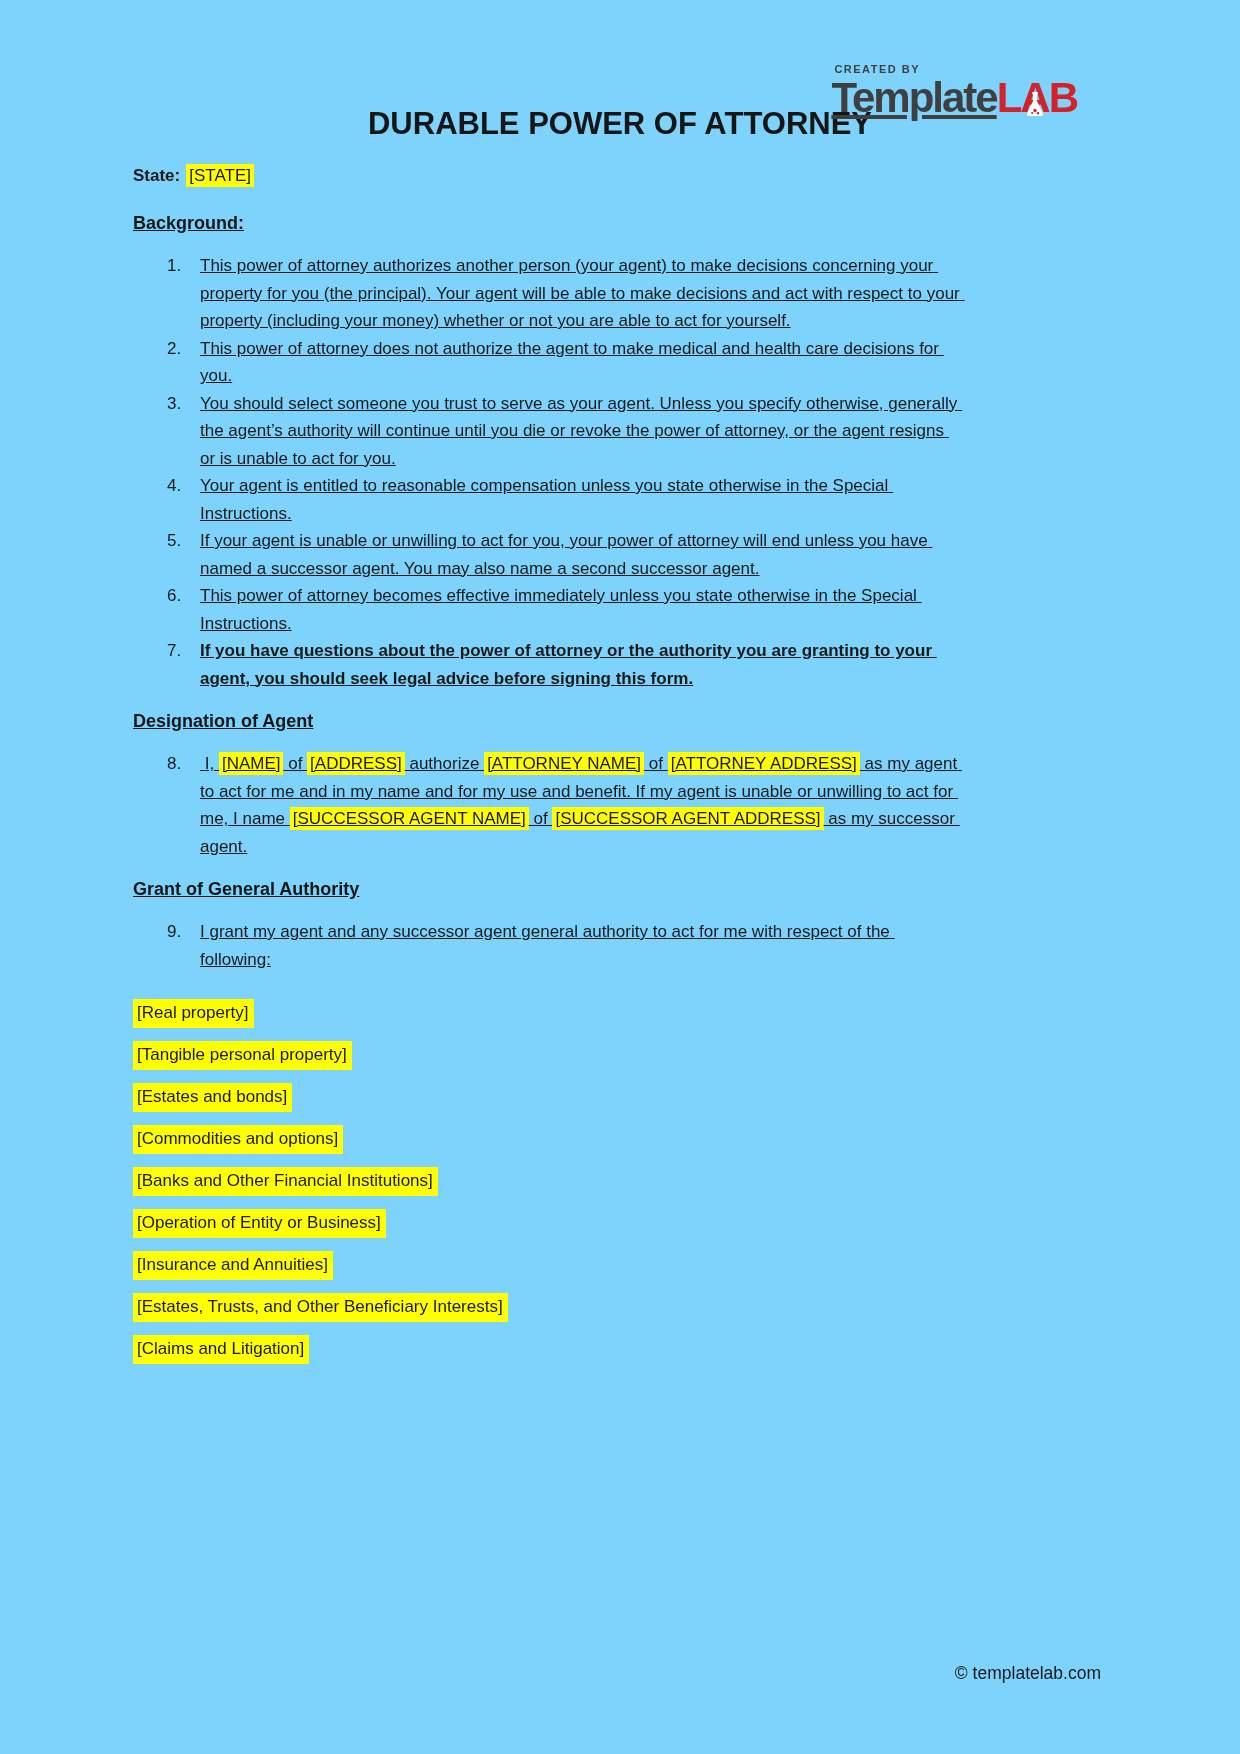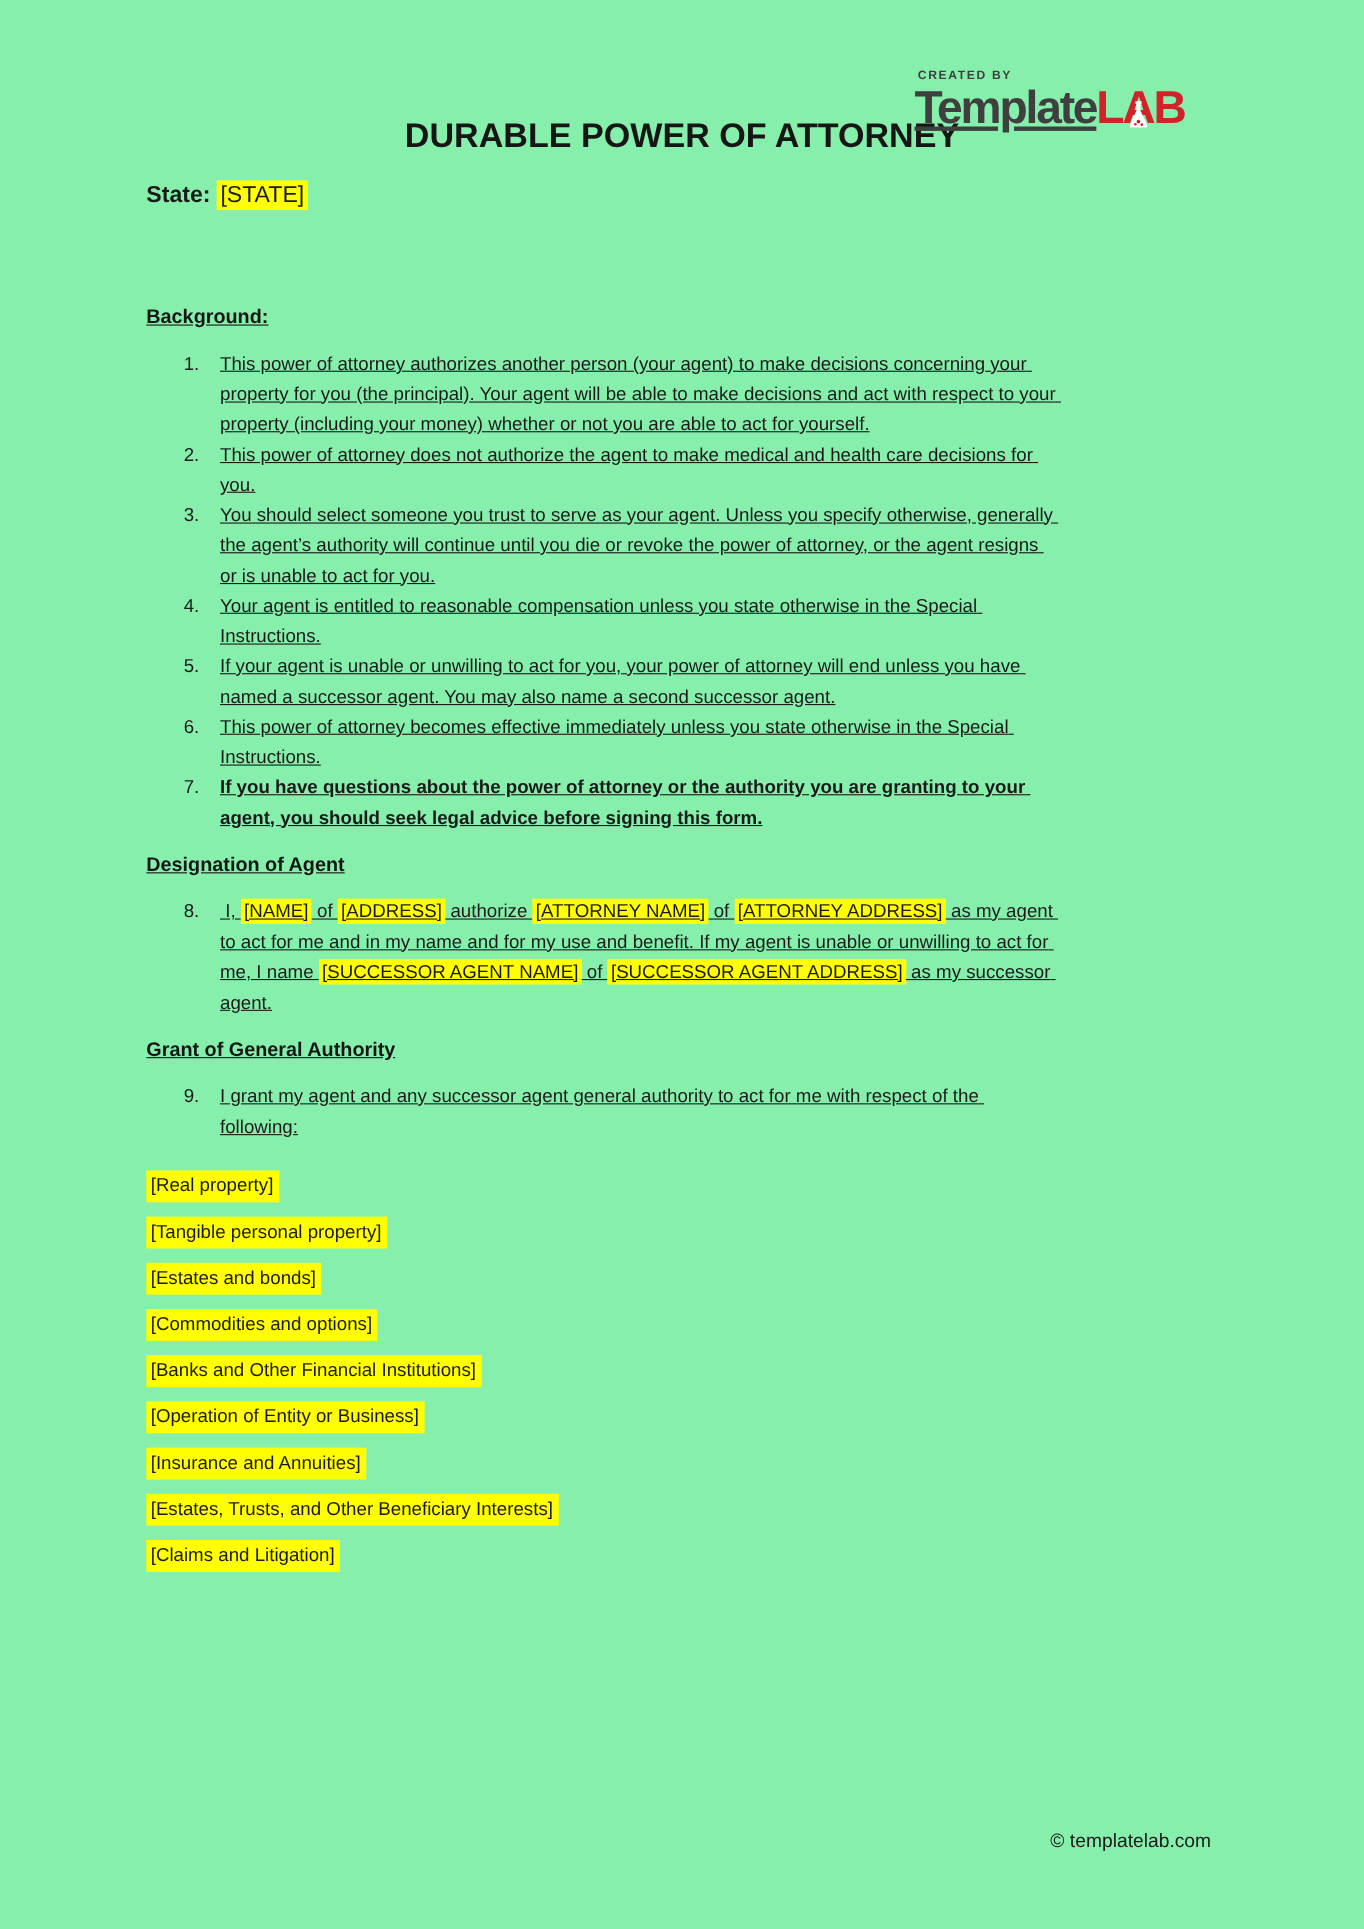--- a/index.html
+++ b/index.html
@@ -3,21 +3,21 @@
 <meta charset="utf-8">
 <style>
   * { margin: 0; padding: 0; box-sizing: border-box; }
   html, body { background: #ffffff; }
   body { font-family: "Liberation Sans", sans-serif; }
   .page {
     position: relative;
     width: 1240px;
     height: 1754px;
     margin: 0 auto;
-    background: #86efac;
+    background: #7dd3fc;
     color: #1a1a1a;
     overflow: hidden;
   }
   
   .logo-block {
     position: absolute;
     top: 64px;
     right: 163px;
     text-align: left;
     line-height: 1;
@@ -51,33 +51,33 @@
   .title {
     margin-top: 106px;
     text-align: center;
     font-size: 31px;
     font-weight: bold;
     letter-spacing: 0px;
     color: #161616;
   }
   .state-line {
     margin: 24px 133px 0;
-    font-size: 21px;
+    font-size: 17px;
   }
   .state-label { font-weight: bold; margin-right: 6px; }
   
   .content { padding: 0 133px; }
   .section-heading {
     font-size: 18px;
     font-weight: bold;
     text-decoration: underline;
     margin: 19px 0 18px;
     color: #161616;
   }
-  .doc-section.first .section-heading { margin-top: 88px; }
+  .doc-section.first .section-heading { margin-top: 27px; }
   .numbered-item {
     display: flex;
     margin-left: 34px;
     font-size: 17px;
     line-height: 27.5px;
   }
   .item-number { flex: none; width: 33px; }
   .item-text { width: 762px; white-space: pre-wrap; text-decoration: underline; }
   .item-text.bold { font-weight: bold; }
   .hl {

